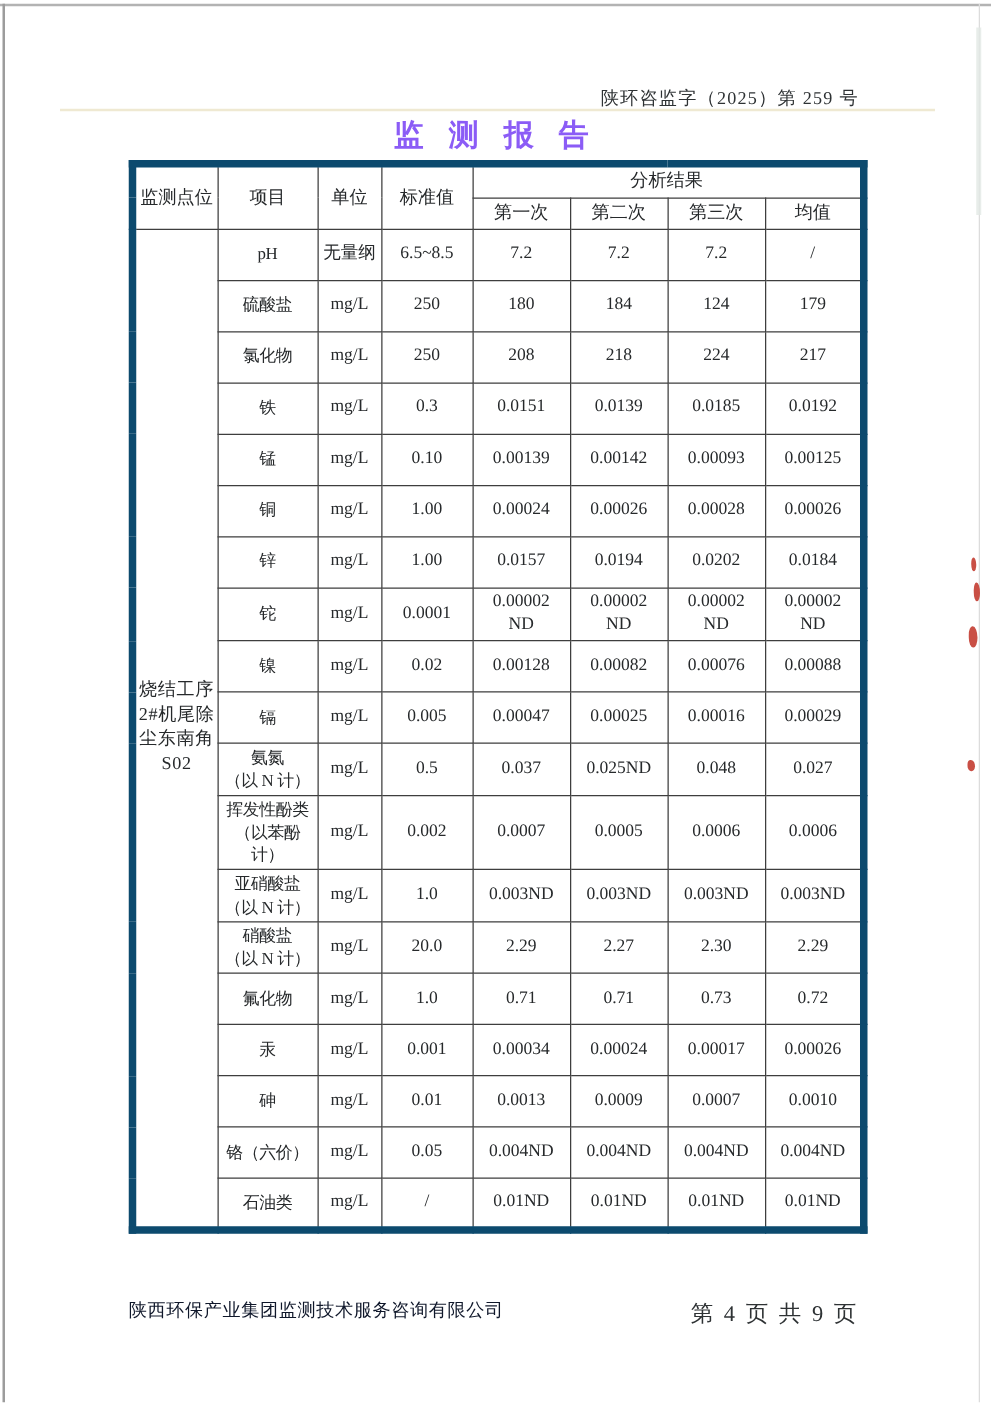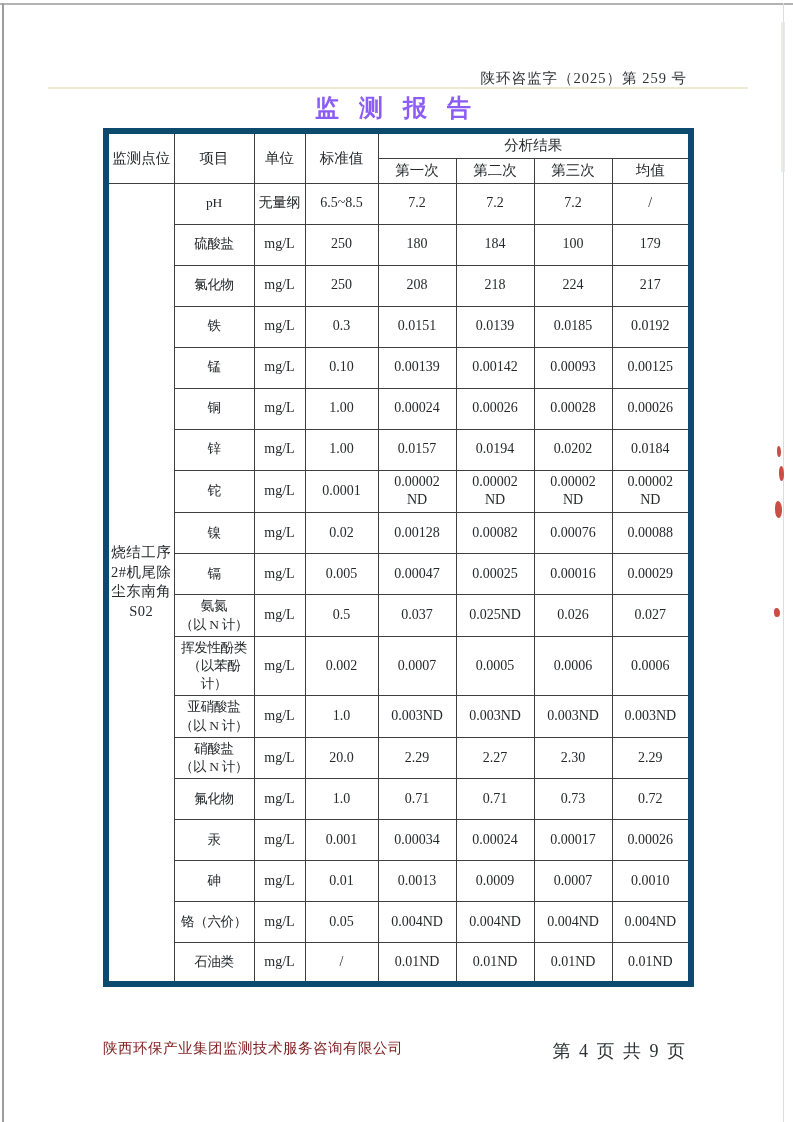--- a/index.html
+++ b/index.html
@@ -56,21 +56,21 @@
   col.c-unit  { width:51px; }
   col.c-std   { width:73px; }
   col.c-r1    { width:78px; }
   col.c-r2    { width:78px; }
   col.c-r3    { width:78px; }
   col.c-avg   { width:79px; }
 
   
   .footer-company {
     position:absolute; left:103px; top:1039px;
-    font-size:14.5px; letter-spacing:0.5px; color:#7f1d1d;
+    font-size:14.5px; letter-spacing:0.5px; color:#0f172a;
   }
   .footer-page {
     position:absolute; right:106px; top:1039px;
     font-size:18px; letter-spacing:2px; color:#2e3234;
   }
 </style>
 </head>
 <body>
 
 <div class="scan-line-top"></div>
@@ -125,21 +125,21 @@
     <td>7.2</td>
     <td>7.2</td>
     <td>/</td>
   </tr>
       <tr>
     <td class="item-cell">硫酸盐</td>
     <td>mg/L</td>
     <td>250</td>
     <td>180</td>
     <td>184</td>
-    <td>100</td>
+    <td>124</td>
     <td>179</td>
   </tr>
       <tr>
     <td class="item-cell">氯化物</td>
     <td>mg/L</td>
     <td>250</td>
     <td>208</td>
     <td>218</td>
     <td>224</td>
     <td>217</td>
@@ -211,21 +211,21 @@
     <td>0.00016</td>
     <td>0.00029</td>
   </tr>
       <tr>
     <td class="item-cell">氨氮
 （以 N 计）</td>
     <td>mg/L</td>
     <td>0.5</td>
     <td>0.037</td>
     <td>0.025ND</td>
-    <td>0.026</td>
+    <td>0.048</td>
     <td>0.027</td>
   </tr>
       <tr>
     <td class="item-cell">挥发性酚类
 （以苯酚计）</td>
     <td>mg/L</td>
     <td>0.002</td>
     <td>0.0007</td>
     <td>0.0005</td>
     <td>0.0006</td>

